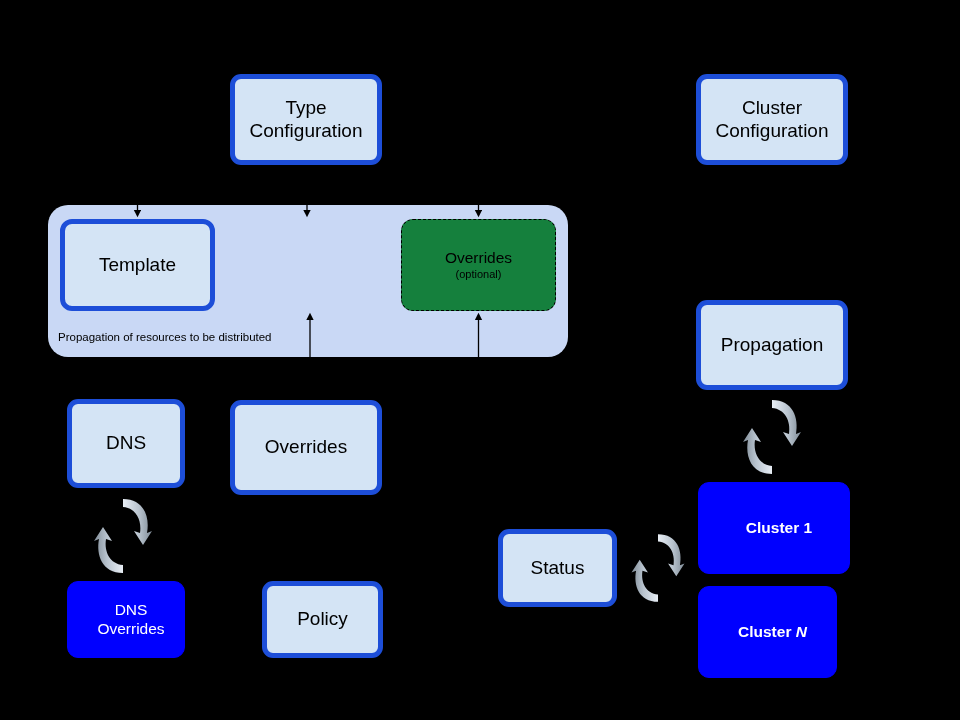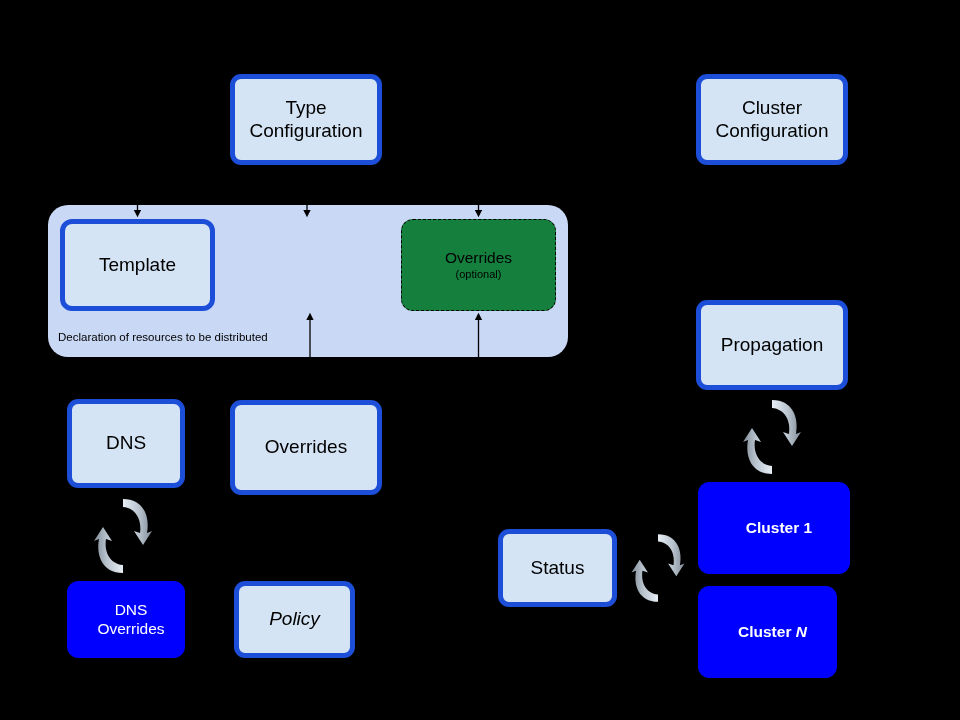--- a/index.html
+++ b/index.html
@@ -45,21 +45,21 @@
 
   <div class="box lightbox" style="left:696px;top:74px;width:152px;height:91px;">
     <span class="boxtext">
       <span>Cluster</span><br>
       <span>Configuration</span>
     </span>
   </div>
 
   <div class="group" style="left:48px;top:205px;width:520px;height:152px;"></div>
 
-  <div class="grouplabel" style="left:58px;top:331px;">Declaration of resources to be distributed</div>
+  <div class="grouplabel" style="left:58px;top:331px;">Propagation of resources to be distributed</div>
 
   <div class="box lightbox inner" style="left:60px;top:219px;width:155px;height:92px;">
     <span class="boxtext">Template</span>
   </div>
 
 
   <div class="box dashbox" style="left:401px;top:219px;width:155px;height:92px;">
     <span class="boxtext">
       <span>Overrides</span>
       <span class="sub">(optional)</span>
@@ -74,21 +74,21 @@
     <span class="boxtext">Overrides</span>
   </div>
 
   <div class="box bluebox" style="left:67px;top:581px;width:118px;height:77px;">
     <span class="boxtext">
       <span>DNS</span><br>
       <span>Overrides</span>
     </span>
   </div>
 
-  <div class="box lightbox" style="left:234px;top:581px;width:121px;height:77px;font-style:italic;">
+  <div class="box lightbox" style="left:262px;top:581px;width:121px;height:77px;">
     <span class="boxtext">Policy</span>
   </div>
 
   <div class="box lightbox" style="left:696px;top:300px;width:152px;height:90px;">
     <span class="boxtext">Propagation</span>
   </div>
 
   <div class="box lightbox" style="left:498px;top:529px;width:119px;height:78px;">
     <span class="boxtext">Status</span>
   </div>

